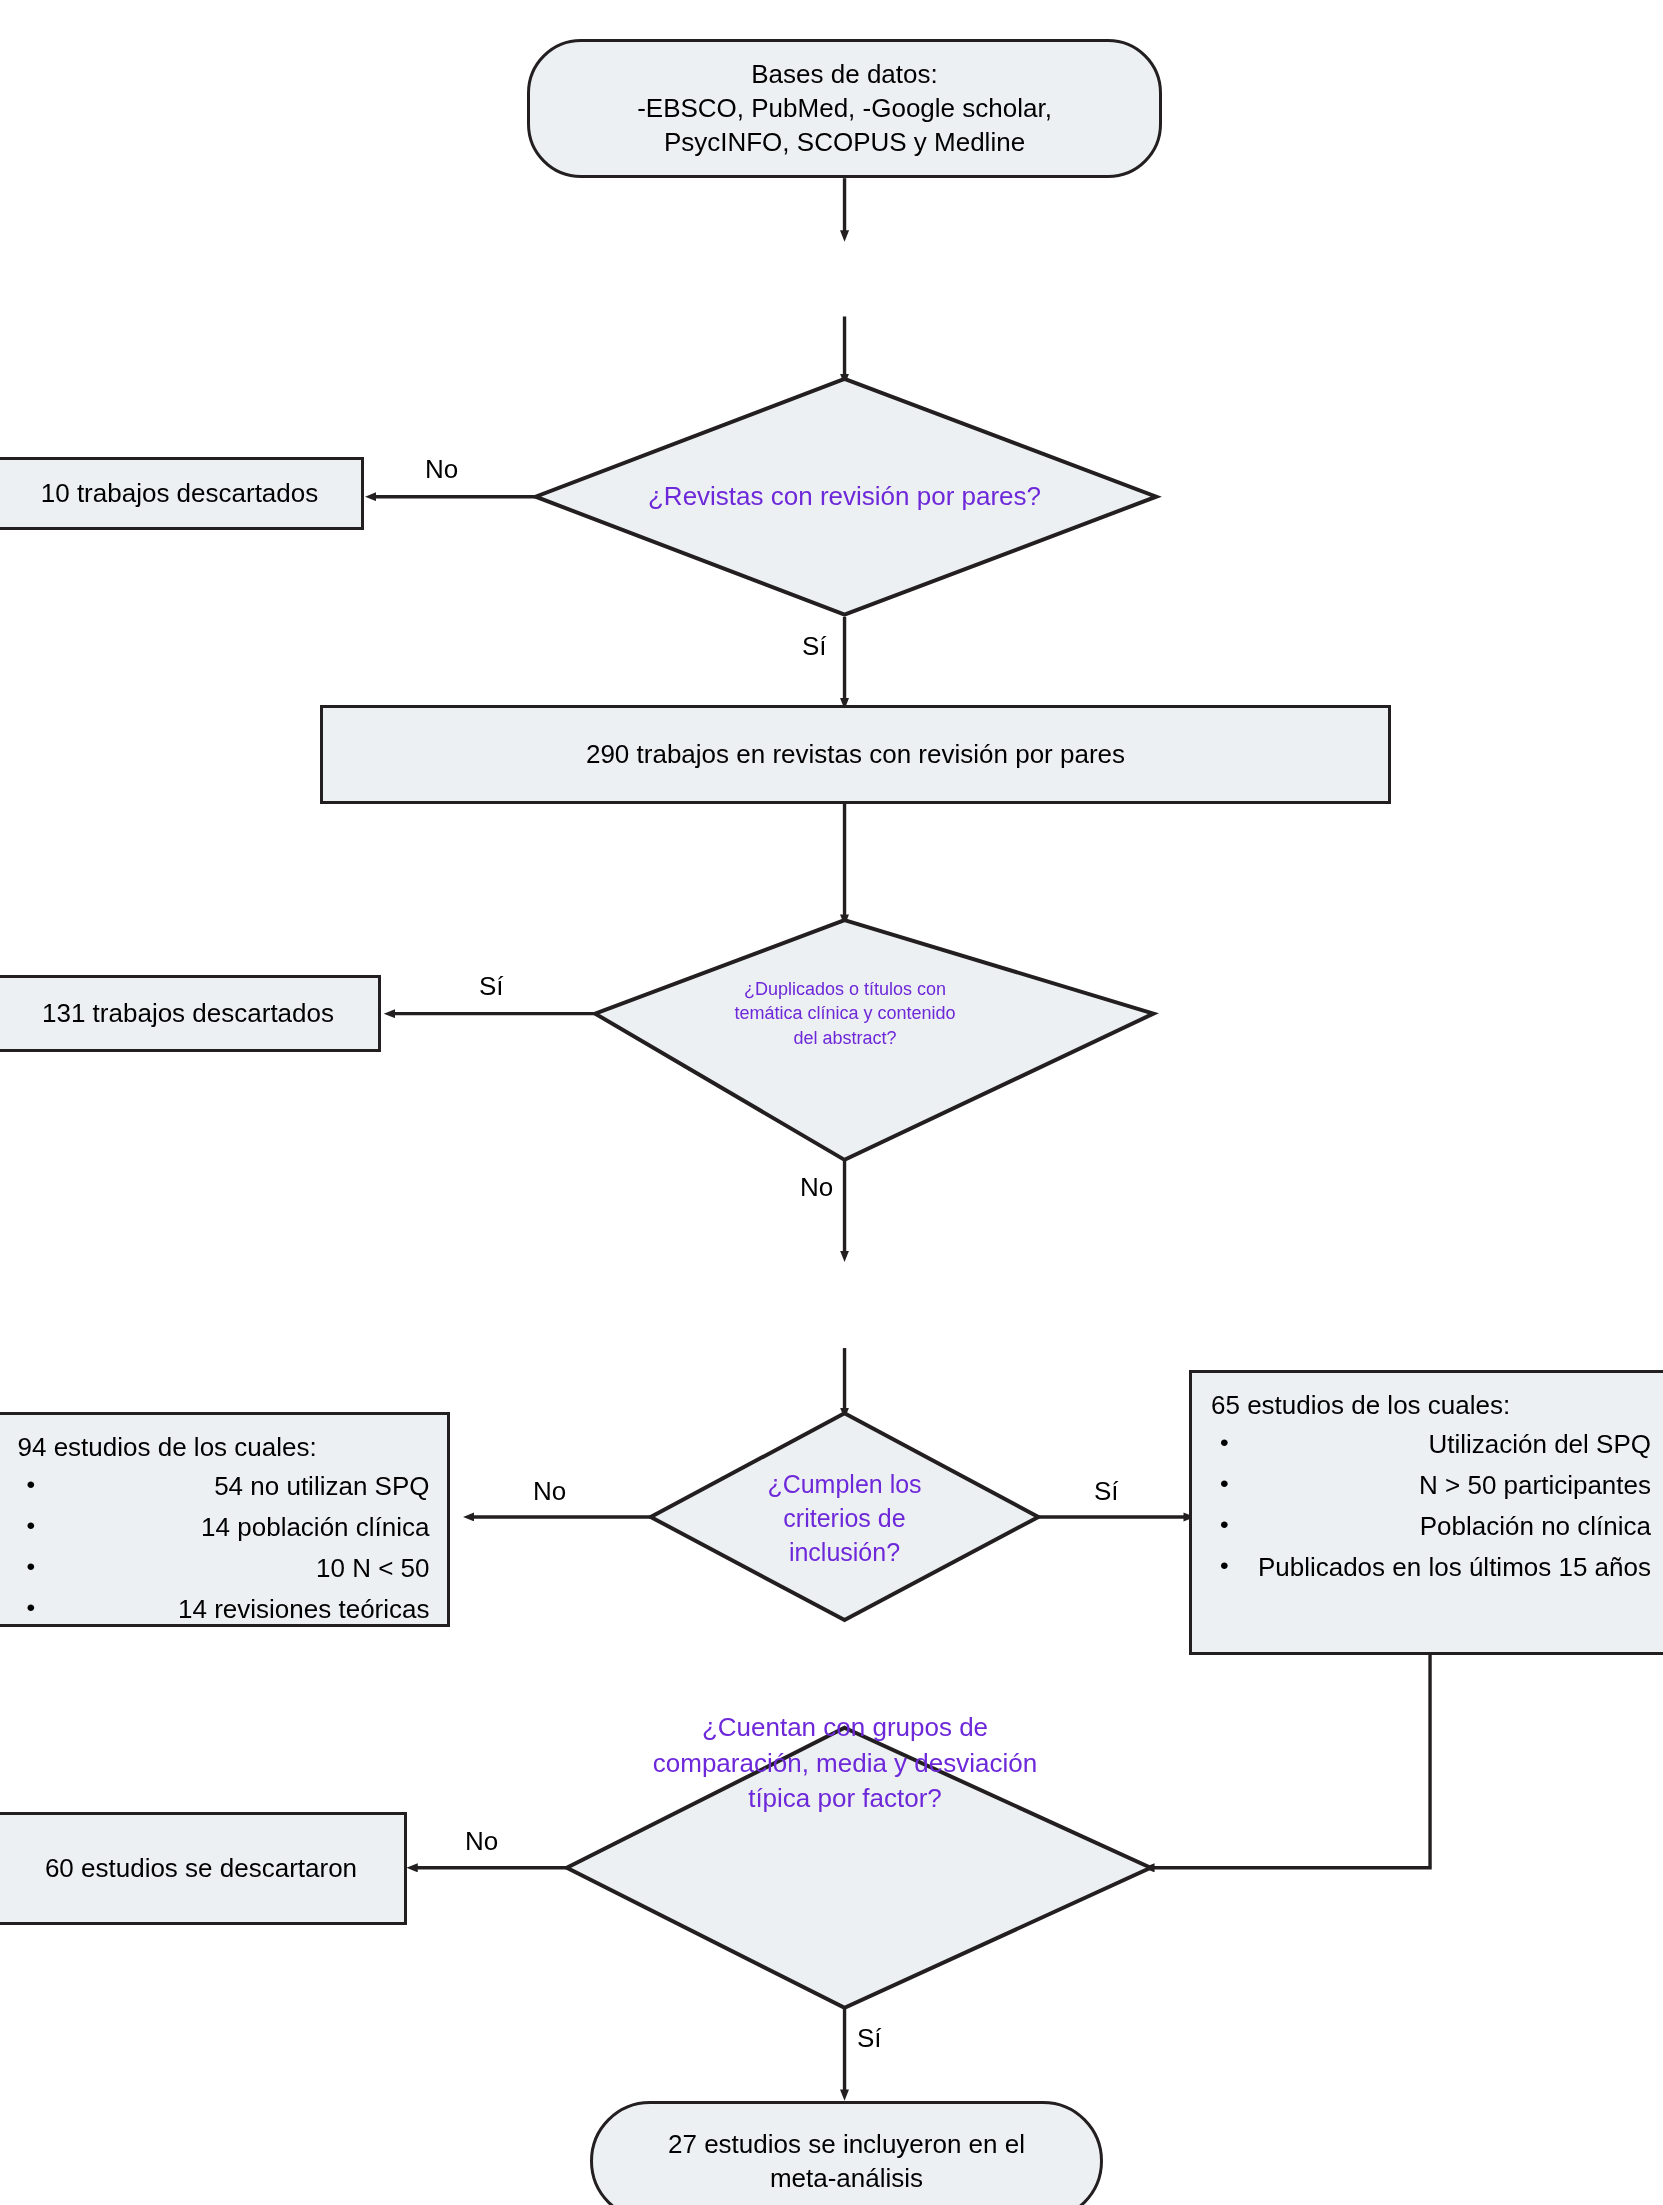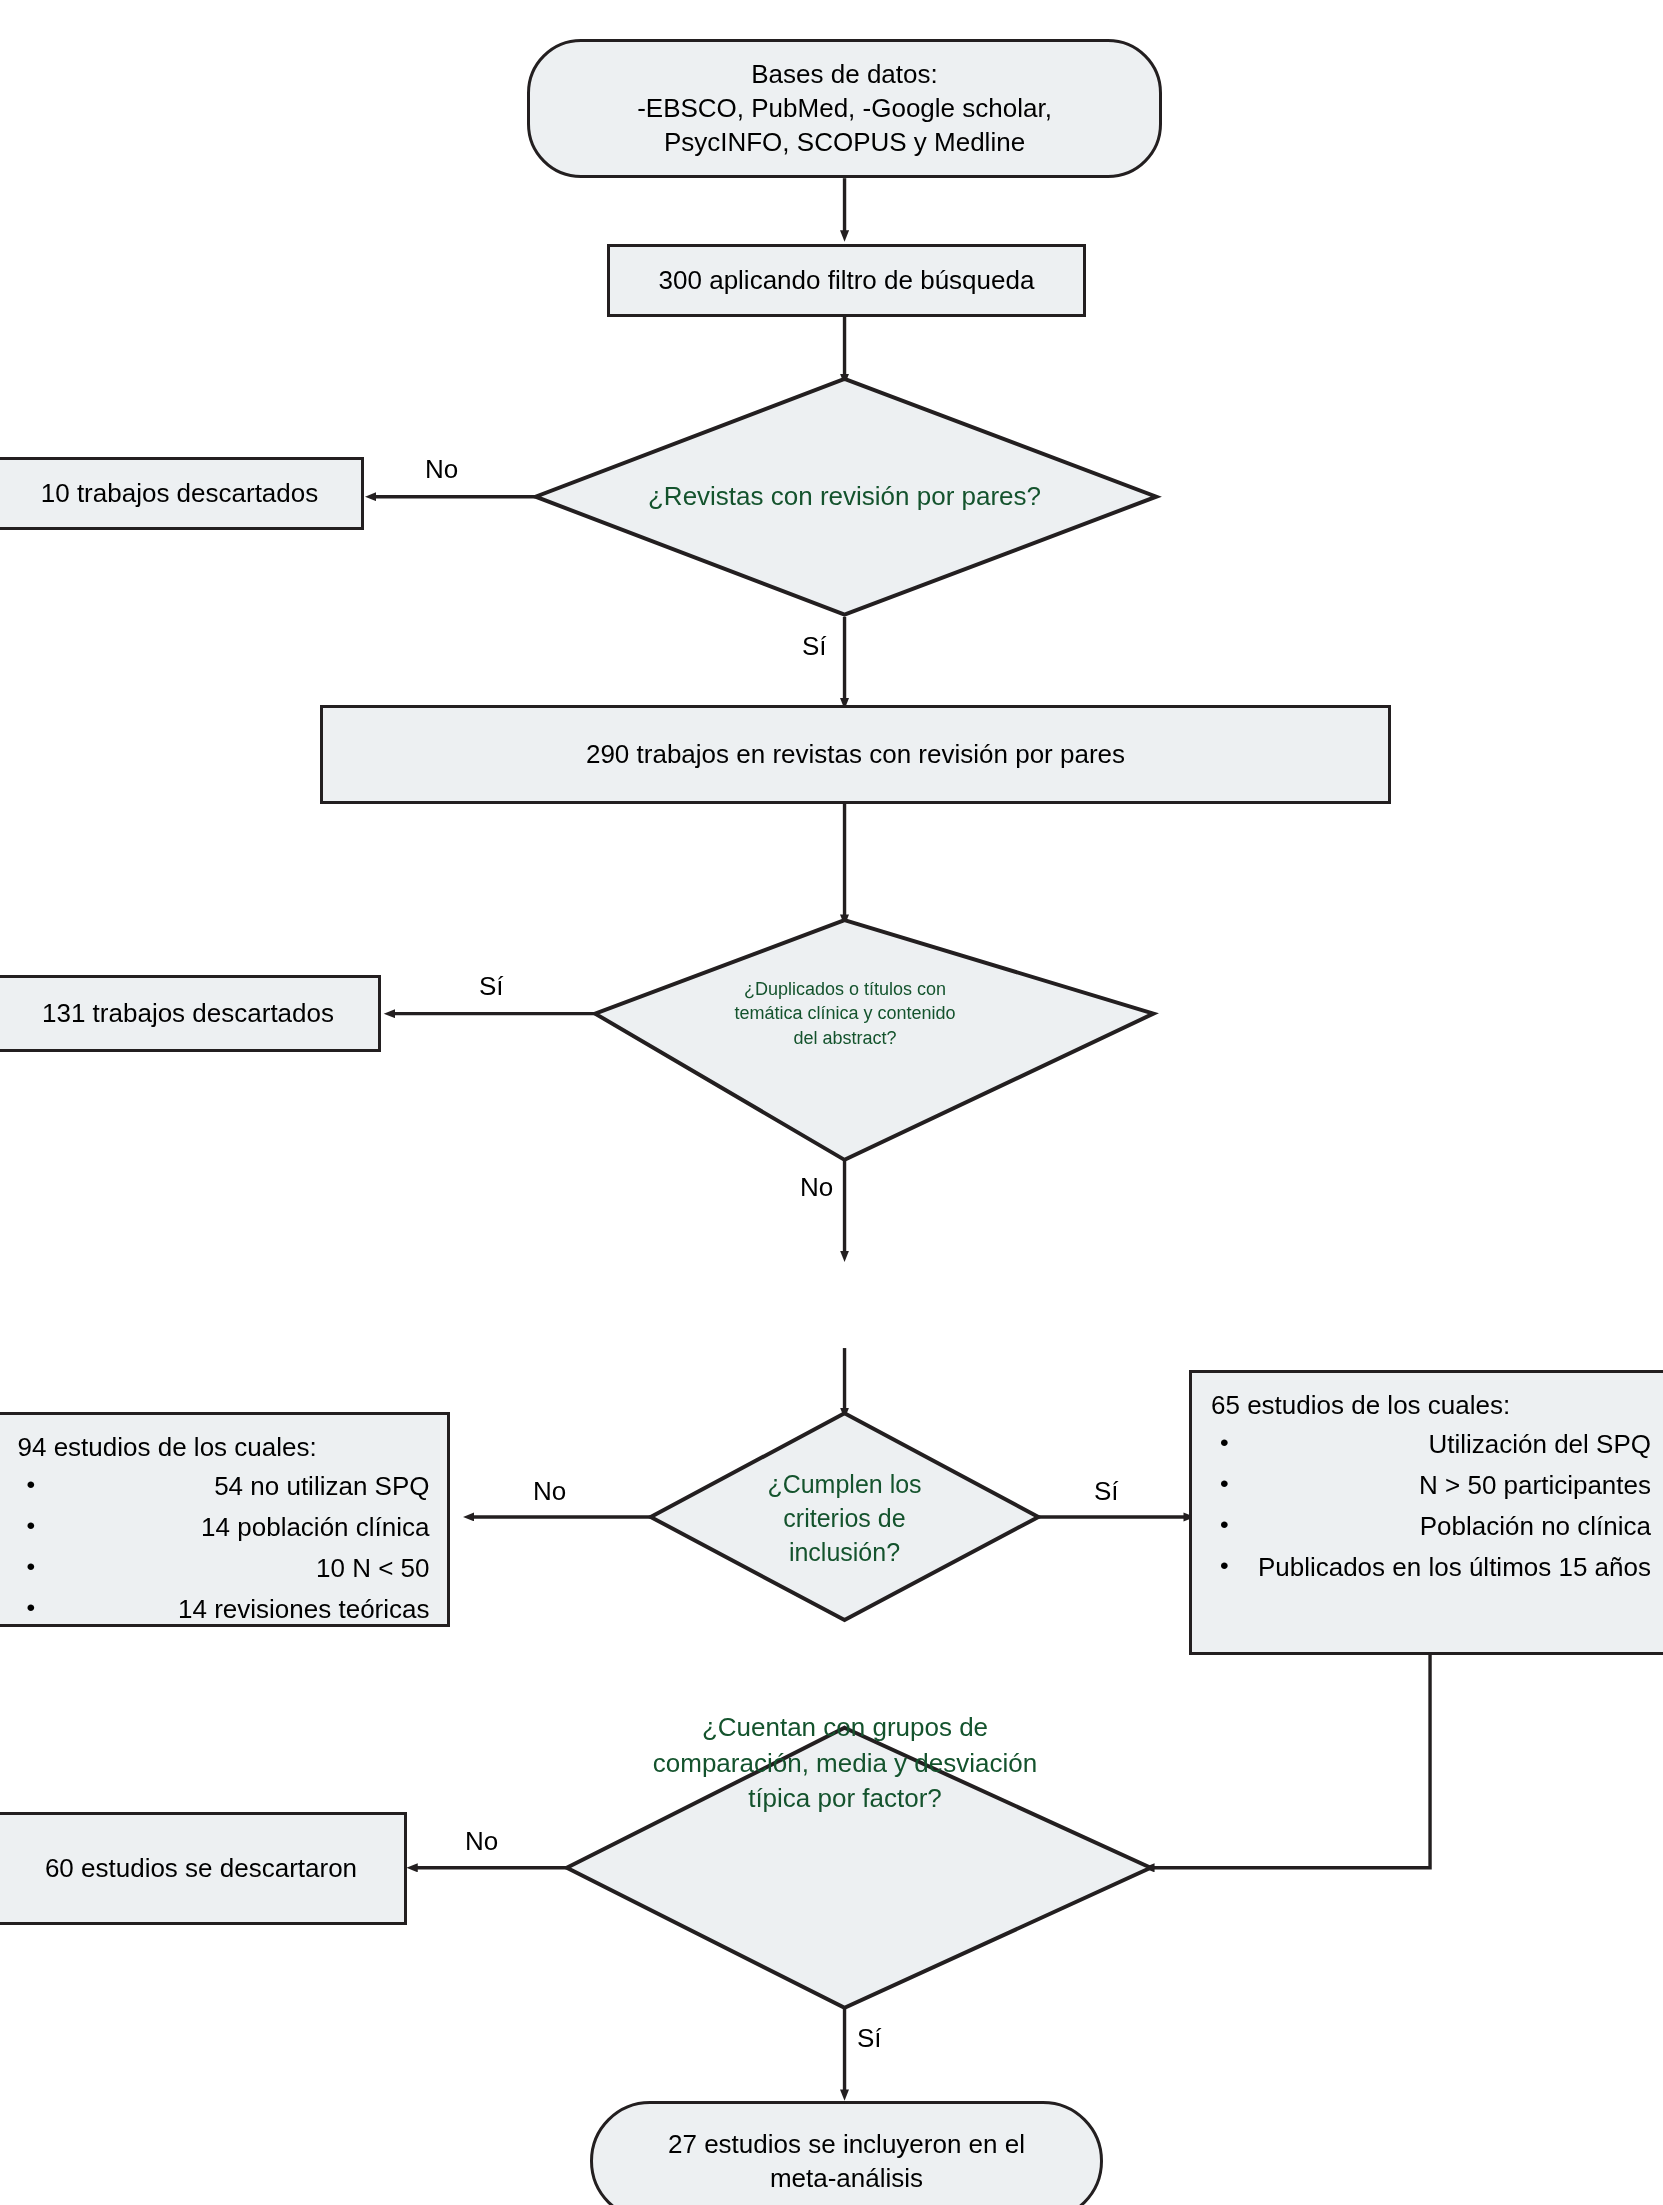--- a/index.html
+++ b/index.html
@@ -5,21 +5,21 @@
   html,body{margin:0;padding:0;background:#ffffff;}
   body{font-family:"Liberation Sans","DejaVu Sans",sans-serif;}
   #stage{position:relative;width:1663px;height:2205px;background:#ffffff;overflow:hidden;margin-top:33px;}
   .node{position:absolute;box-sizing:border-box;background:#edf0f2;border:3.4px solid #231f20;display:flex;align-items:center;justify-content:center;text-align:center;color:#000;line-height:1.32;}
   .node.rounded{border-radius:54px;}
   .node.rect{border-radius:0;}
   .node .txt{padding:0 8px;white-space:pre-line;}
   .edge-label{position:absolute;color:#000;white-space:nowrap;}
   svg.wires{position:absolute;left:0;top:0;width:1663px;height:2205px;overflow:visible;pointer-events:none;}
   
-  .diamond-text{position:absolute;display:flex;align-items:center;justify-content:center;text-align:center;white-space:pre-line;color:#14532d;line-height:1.36;}
+  .diamond-text{position:absolute;display:flex;align-items:center;justify-content:center;text-align:center;white-space:pre-line;color:#6d28d9;line-height:1.36;}
   
   .node.listbox{display:block;text-align:left;}
   .node.listbox .inner{padding:14.7px 17px 14.7px 19px;}
   .node.listbox .head{margin:0 0 5.7px 0;}
   .node.listbox ul{margin:0;padding:0 0 0 32px;list-style:none;text-align:right;}
   .node.listbox li{position:relative;margin:0 0 8px 0;line-height:1.28;}
   .node.listbox li:last-child{margin-bottom:0;}
   .node.listbox li:before{content:"\2022";position:absolute;left:-23px;top:-1.1px;font-size:0.95em;}
 </style>
 </head>
@@ -69,23 +69,20 @@
       <polygon points="1490,2990 2030,3237 1490,3484 1000,3237"></polygon>
     </g>
   </svg>
 
   <div class="node rounded" style="left:527px;top:5.7px;width:635px;height:139px;font-size:26px;">
     <span class="txt">Bases de datos:
 -EBSCO, PubMed, -Google scholar,
 PsycINFO, SCOPUS y Medline</span>
   </div>
 
-  <div class="node rect" style="left:607px;top:211px;width:479px;height:73px;font-size:26px;">
-    <span class="txt">300 aplicando filtro de búsqueda</span>
-  </div>
 
   <div class="diamond-text" style="left:561px;top:435px;width:567px;height:57px;font-size:26px;">
     <span>¿Revistas con revisión por pares?</span>
   </div>
 
   <div class="node rect" style="left:-4.5px;top:424px;width:368px;height:73px;font-size:26px;">
     <span class="txt">10 trabajos descartados</span>
   </div>
 
   <div class="node rect" style="left:320px;top:672px;width:1071px;height:99px;font-size:26px;align-items:center;">

